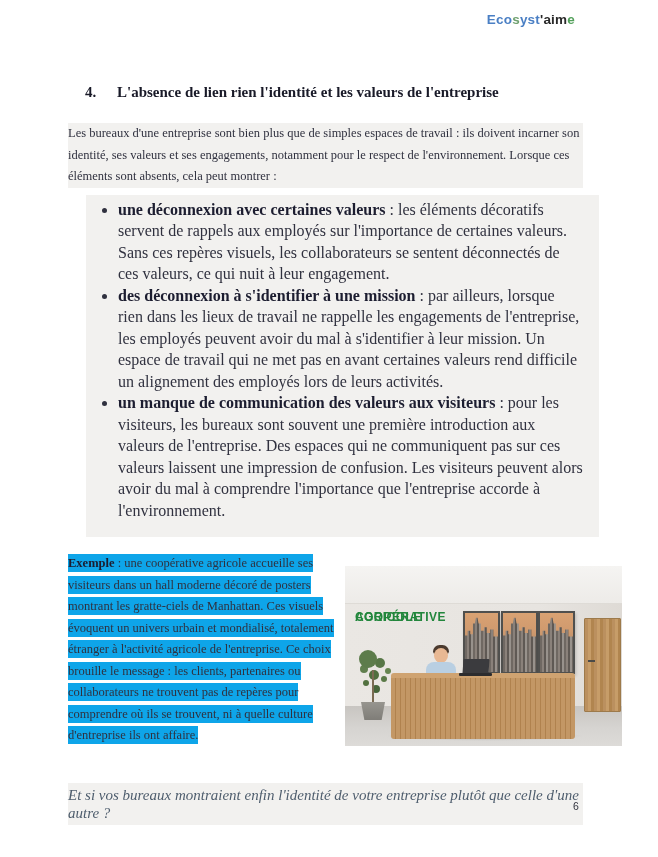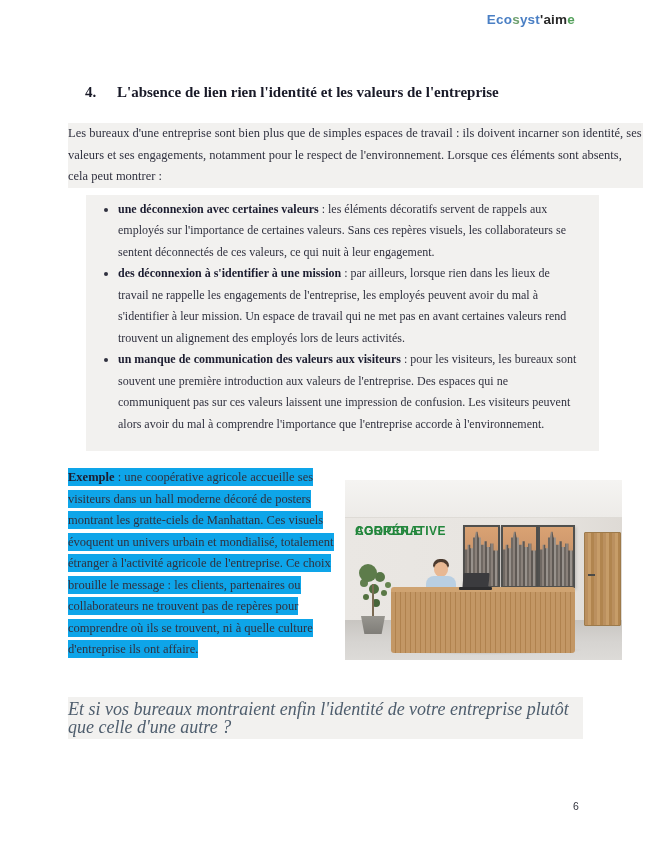--- a/index.html
+++ b/index.html
@@ -13,32 +13,32 @@
   .logo-seg-0{color:#4a7fc4;}
   .logo-seg-1{color:#6fa06f;}
   .logo-seg-2{color:#4a7fc4;}
   .logo-seg-3{color:#2a2a2a;}
   .logo-seg-4{color:#52a05a;}
   
   .content{position:absolute;top:84px;left:68px;width:554px;}
   h1.heading{margin:0 0 22px 17px;font-size:15px;font-weight:bold;color:#191a28;}
   h1.heading .h-num{display:inline-block;width:32px;}
   .hl-block{background:#f2f1ef;}
-  .intro{width:575px;margin:0 0 7px 0;font-size:12.5px;line-height:21.5px;}
+  .intro{width:515px;margin:0 0 7px 0;font-size:12.5px;line-height:21.5px;}
   ul.bullets{width:465px;margin:0 0 0 18px;padding:4px 16px 16px 32px;
-    list-style:disc outside;font-size:12px;line-height:21.5px;}
+    list-style:disc outside;font-size:16px;line-height:21.5px;}
   ul.bullets li{margin:0;}
   .lead{font-weight:bold;color:#1c1d30;}
   
   .example{margin-top:16px;width:554px;overflow:hidden;}
   .example-text{margin:0;font-size:12.5px;line-height:21.5px;}
   .hl-inline{background:#0ea5e9;padding:2px 0;
     box-decoration-break:clone;-webkit-box-decoration-break:clone;}
   
-  .closing{margin-top:36px;width:515px;padding:3px 0;font-size:18px;
+  .closing{margin-top:36px;width:515px;padding:3px 0;font-size:15px;
     font-style:italic;color:#4e5d6d;line-height:18px;}
   
   .pagenum{position:absolute;top:800px;left:573px;
     font-family:"Liberation Sans", sans-serif;font-size:10.5px;color:#33343f;}
   
   figure.photo{float:right;margin:13px 0 0 8px;width:277px;height:180px;
     position:relative;overflow:hidden;background:#e9e6e2;padding:0;}
   .photo *{position:absolute;}
   .ph-ceiling{left:0;top:0;right:0;height:37px;
     background:linear-gradient(180deg,#f5f4f2,#edebe8),
@@ -95,21 +95,21 @@
       <span class="h-num">4.</span><span>L'absence de lien rien l'identité et les valeurs de l'entreprise</span>
     </h1>
 
     <p class="intro hl-block">Les bureaux d'une entreprise sont bien plus que de simples espaces de travail : ils doivent incarner son identité, ses valeurs et ses engagements, notamment pour le respect de l'environnement. Lorsque ces éléments sont absents, cela peut montrer :</p>
 
     <ul class="bullets hl-block">
       <li>
         <span class="lead">une déconnexion avec certaines valeurs</span><span> : les éléments décoratifs servent de rappels aux employés sur l'importance de certaines valeurs. Sans ces repères visuels, les collaborateurs se sentent déconnectés de ces valeurs, ce qui nuit à leur engagement.</span>
       </li>
       <li>
-        <span class="lead">des déconnexion à s'identifier à une mission</span><span> : par ailleurs, lorsque rien dans les lieux de travail ne rappelle les engagements de l'entreprise, les employés peuvent avoir du mal à s'identifier à leur mission. Un espace de travail qui ne met pas en avant certaines valeurs rend trouvent un alignement des employés lors de leurs activités.</span>
+        <span class="lead">des déconnexion à s'identifier à une mission</span><span> : par ailleurs, lorsque rien dans les lieux de travail ne rappelle les engagements de l'entreprise, les employés peuvent avoir du mal à s'identifier à leur mission. Un espace de travail qui ne met pas en avant certaines valeurs rend difficile un alignement des employés lors de leurs activités.</span>
       </li>
       <li>
         <span class="lead">un manque de communication des valeurs aux visiteurs</span><span> : pour les visiteurs, les bureaux sont souvent une première introduction aux valeurs de l'entreprise. Des espaces qui ne communiquent pas sur ces valeurs laissent une impression de confusion. Les visiteurs peuvent alors avoir du mal à comprendre l'importance que l'entreprise accorde à l'environnement.</span>
       </li>
     </ul>
 
     <section class="example">
 
       <figure class="photo">
         <div class="ph-ceiling"></div>

